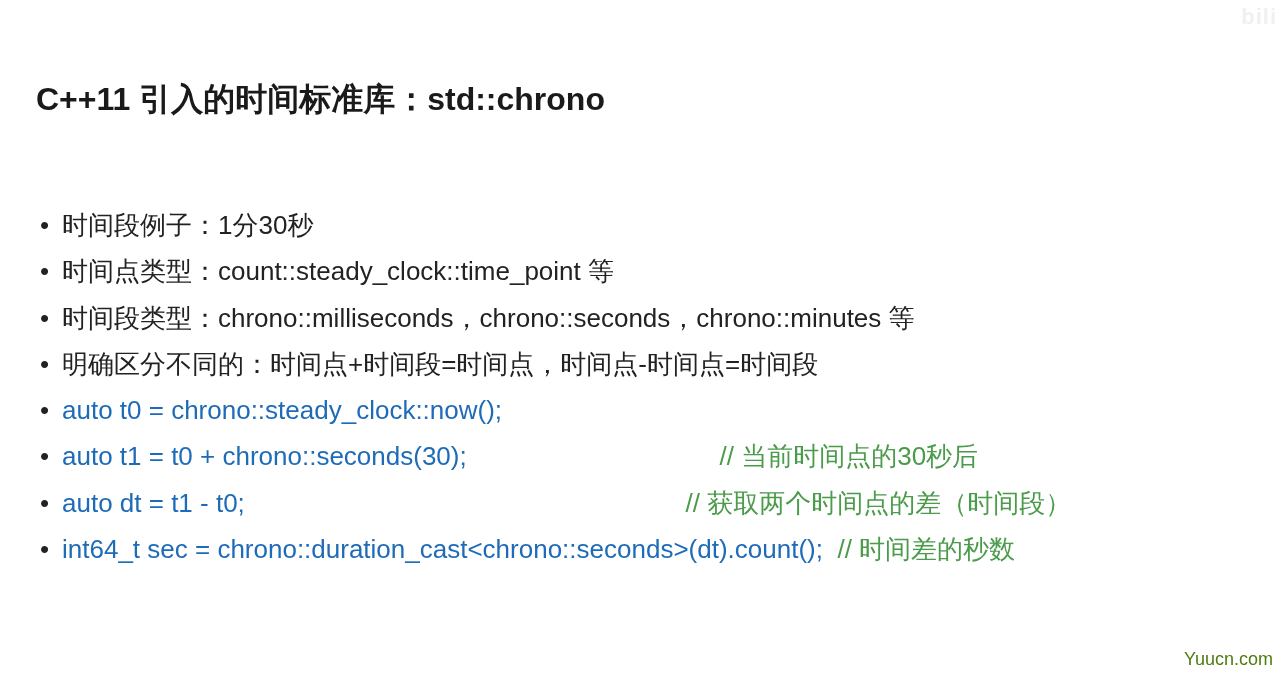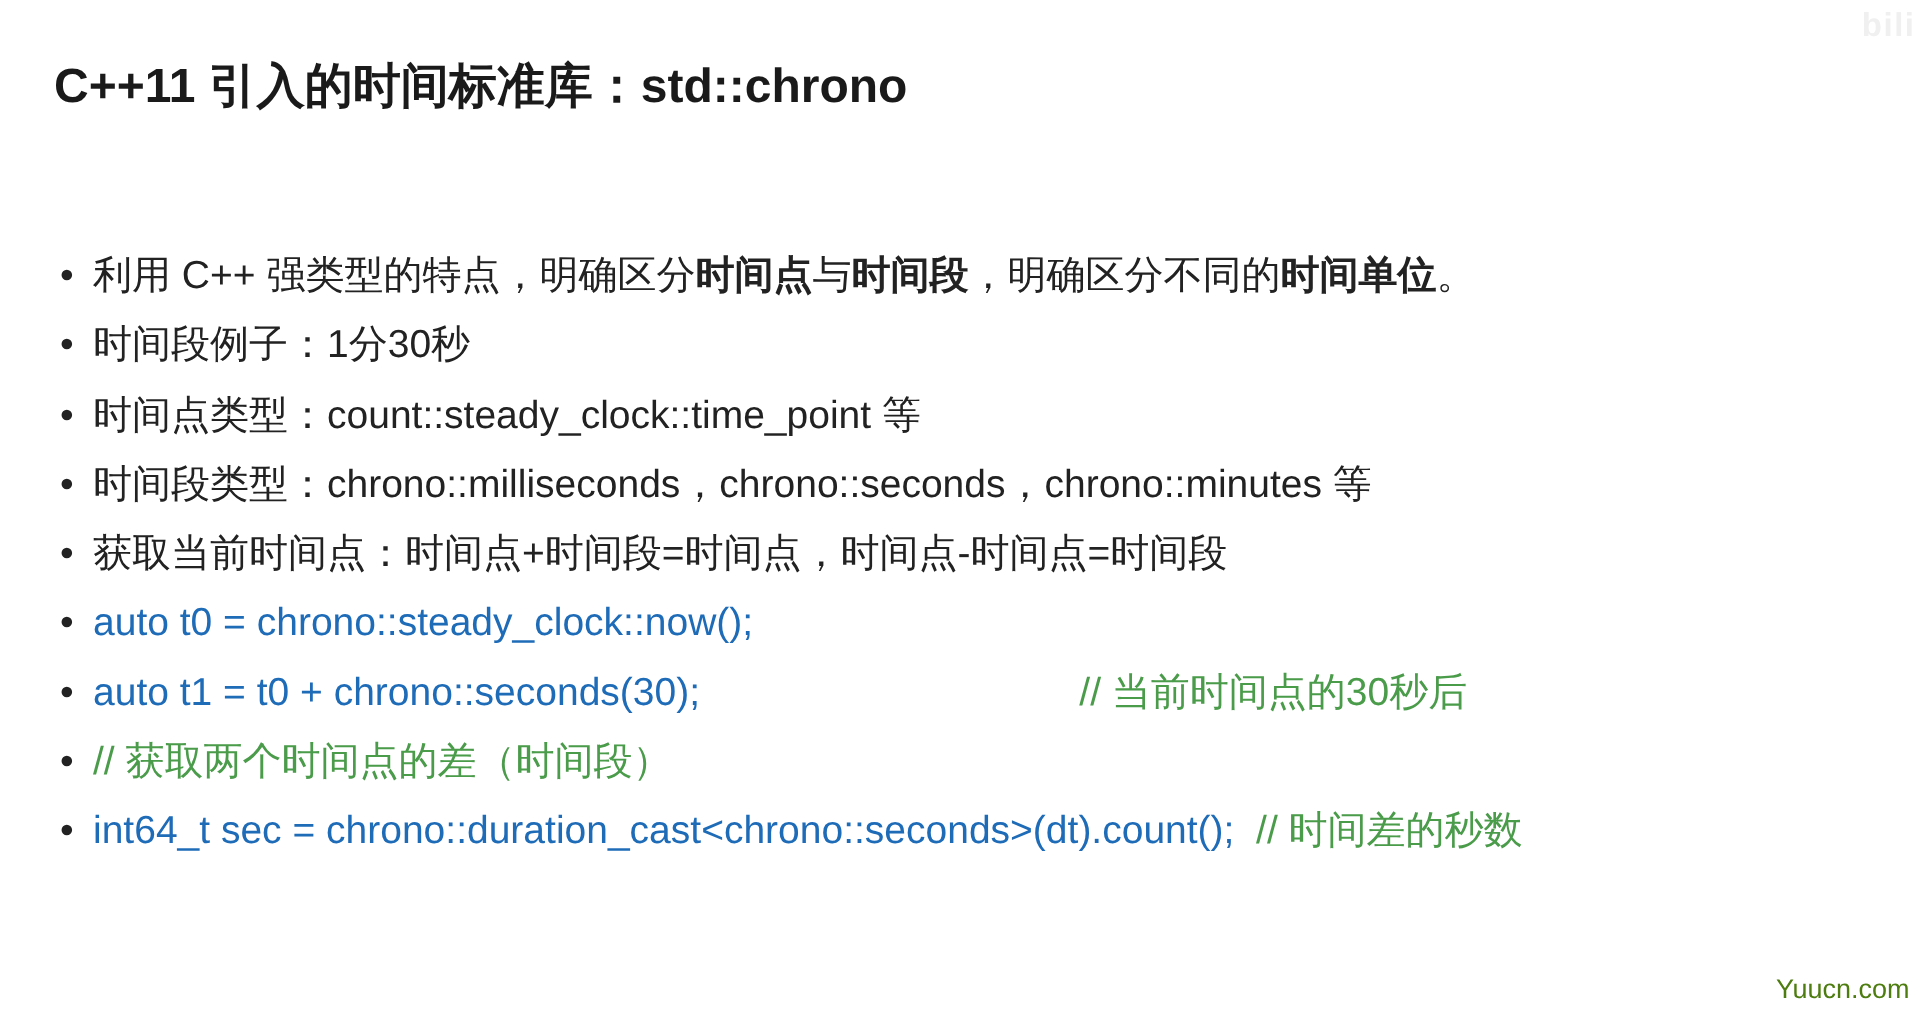--- a/index.html
+++ b/index.html
@@ -9,20 +9,21 @@
     height: 680px;
     background: #ffffff;
     font-family: "Microsoft YaHei", "PingFang SC", Arial, sans-serif;
     color: #222;
     overflow: hidden;
     position: relative;
   }
   .slide {
     padding: 36px 44px 0 36px;
     box-sizing: border-box;
+    margin-top: 42px;
   }
   .title {
     font-size: 32px;
     font-weight: 700;
     color: #1a1a1a;
     margin-bottom: 80px;
   }
   ul.bullets {
     list-style: none;
     padding: 0;
@@ -79,37 +80,35 @@
 <body>
 
 <div class="faint-logo">bili</div>
 
 <div class="slide">
 
   <div class="title">C++11 引入的时间标准库：std::chrono</div>
 
   <ul class="bullets">
 
-    <li>
-      <span>利用 C++ 强类型的特点，明确区分</span><span class="bold">时间点</span><span>与</span><span class="bold">时间段</span><span>，明确区分不同的</span><span class="bold">时间单位</span><span>。</span>
-    </li>
 
     <li>时间段例子：1分30秒</li>
     <li>时间点类型：count::steady_clock::time_point 等</li>
     <li>时间段类型：chrono::milliseconds，chrono::seconds，chrono::minutes 等</li>
-    <li>获取当前时间点：时间点+时间段=时间点，时间点-时间点=时间段</li>
+    <li>明确区分不同的：时间点+时间段=时间点，时间点-时间点=时间段</li>
 
     <li class="code-line">
       <span class="code">auto t0 = chrono::steady_clock::now();                               </span>
     </li>
     <li class="code-line">
       <span class="code">auto t1 = t0 + chrono::seconds(30);                                   </span>
         <span class="comment">// 当前时间点的30秒后</span>
     </li>
     <li class="code-line">
+      <span class="code">auto dt = t1 - t0;                                                             </span>
         <span class="comment">// 获取两个时间点的差（时间段）</span>
     </li>
     <li class="code-line">
       <span class="code">int64_t sec = chrono::duration_cast&lt;chrono::seconds&gt;(dt).count();  </span>
         <span class="comment">// 时间差的秒数</span>
     </li>
 
   </ul>
 </div>
 

